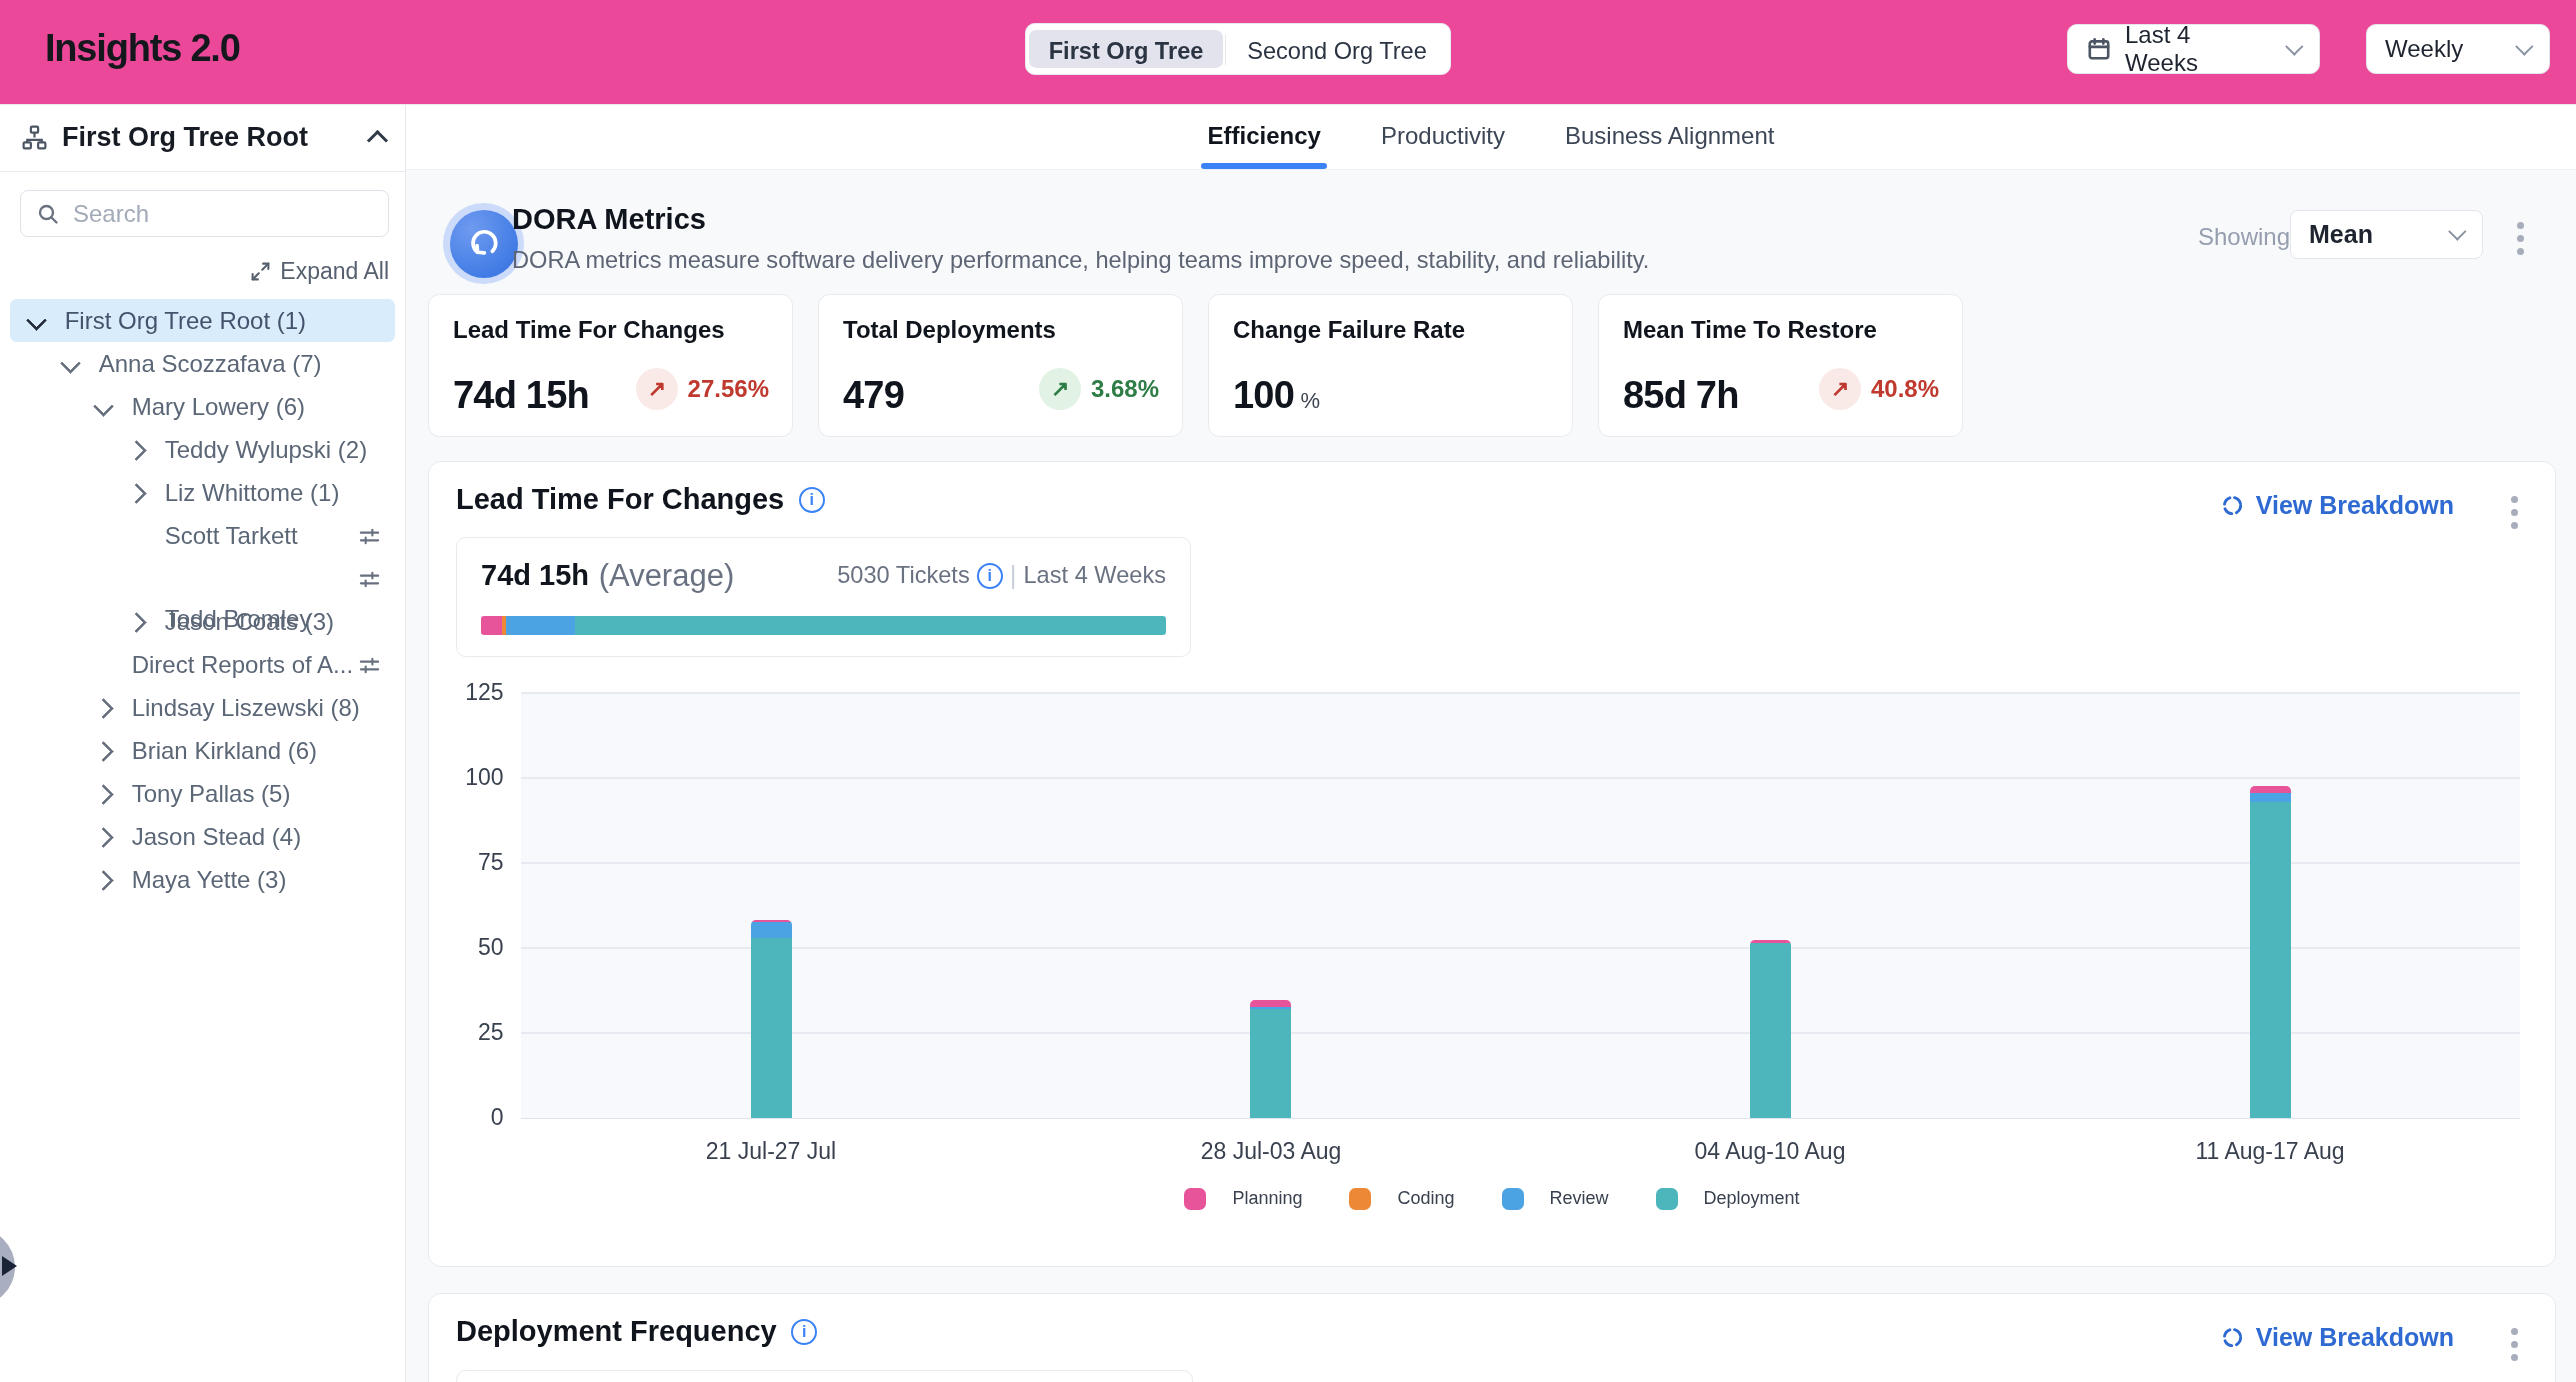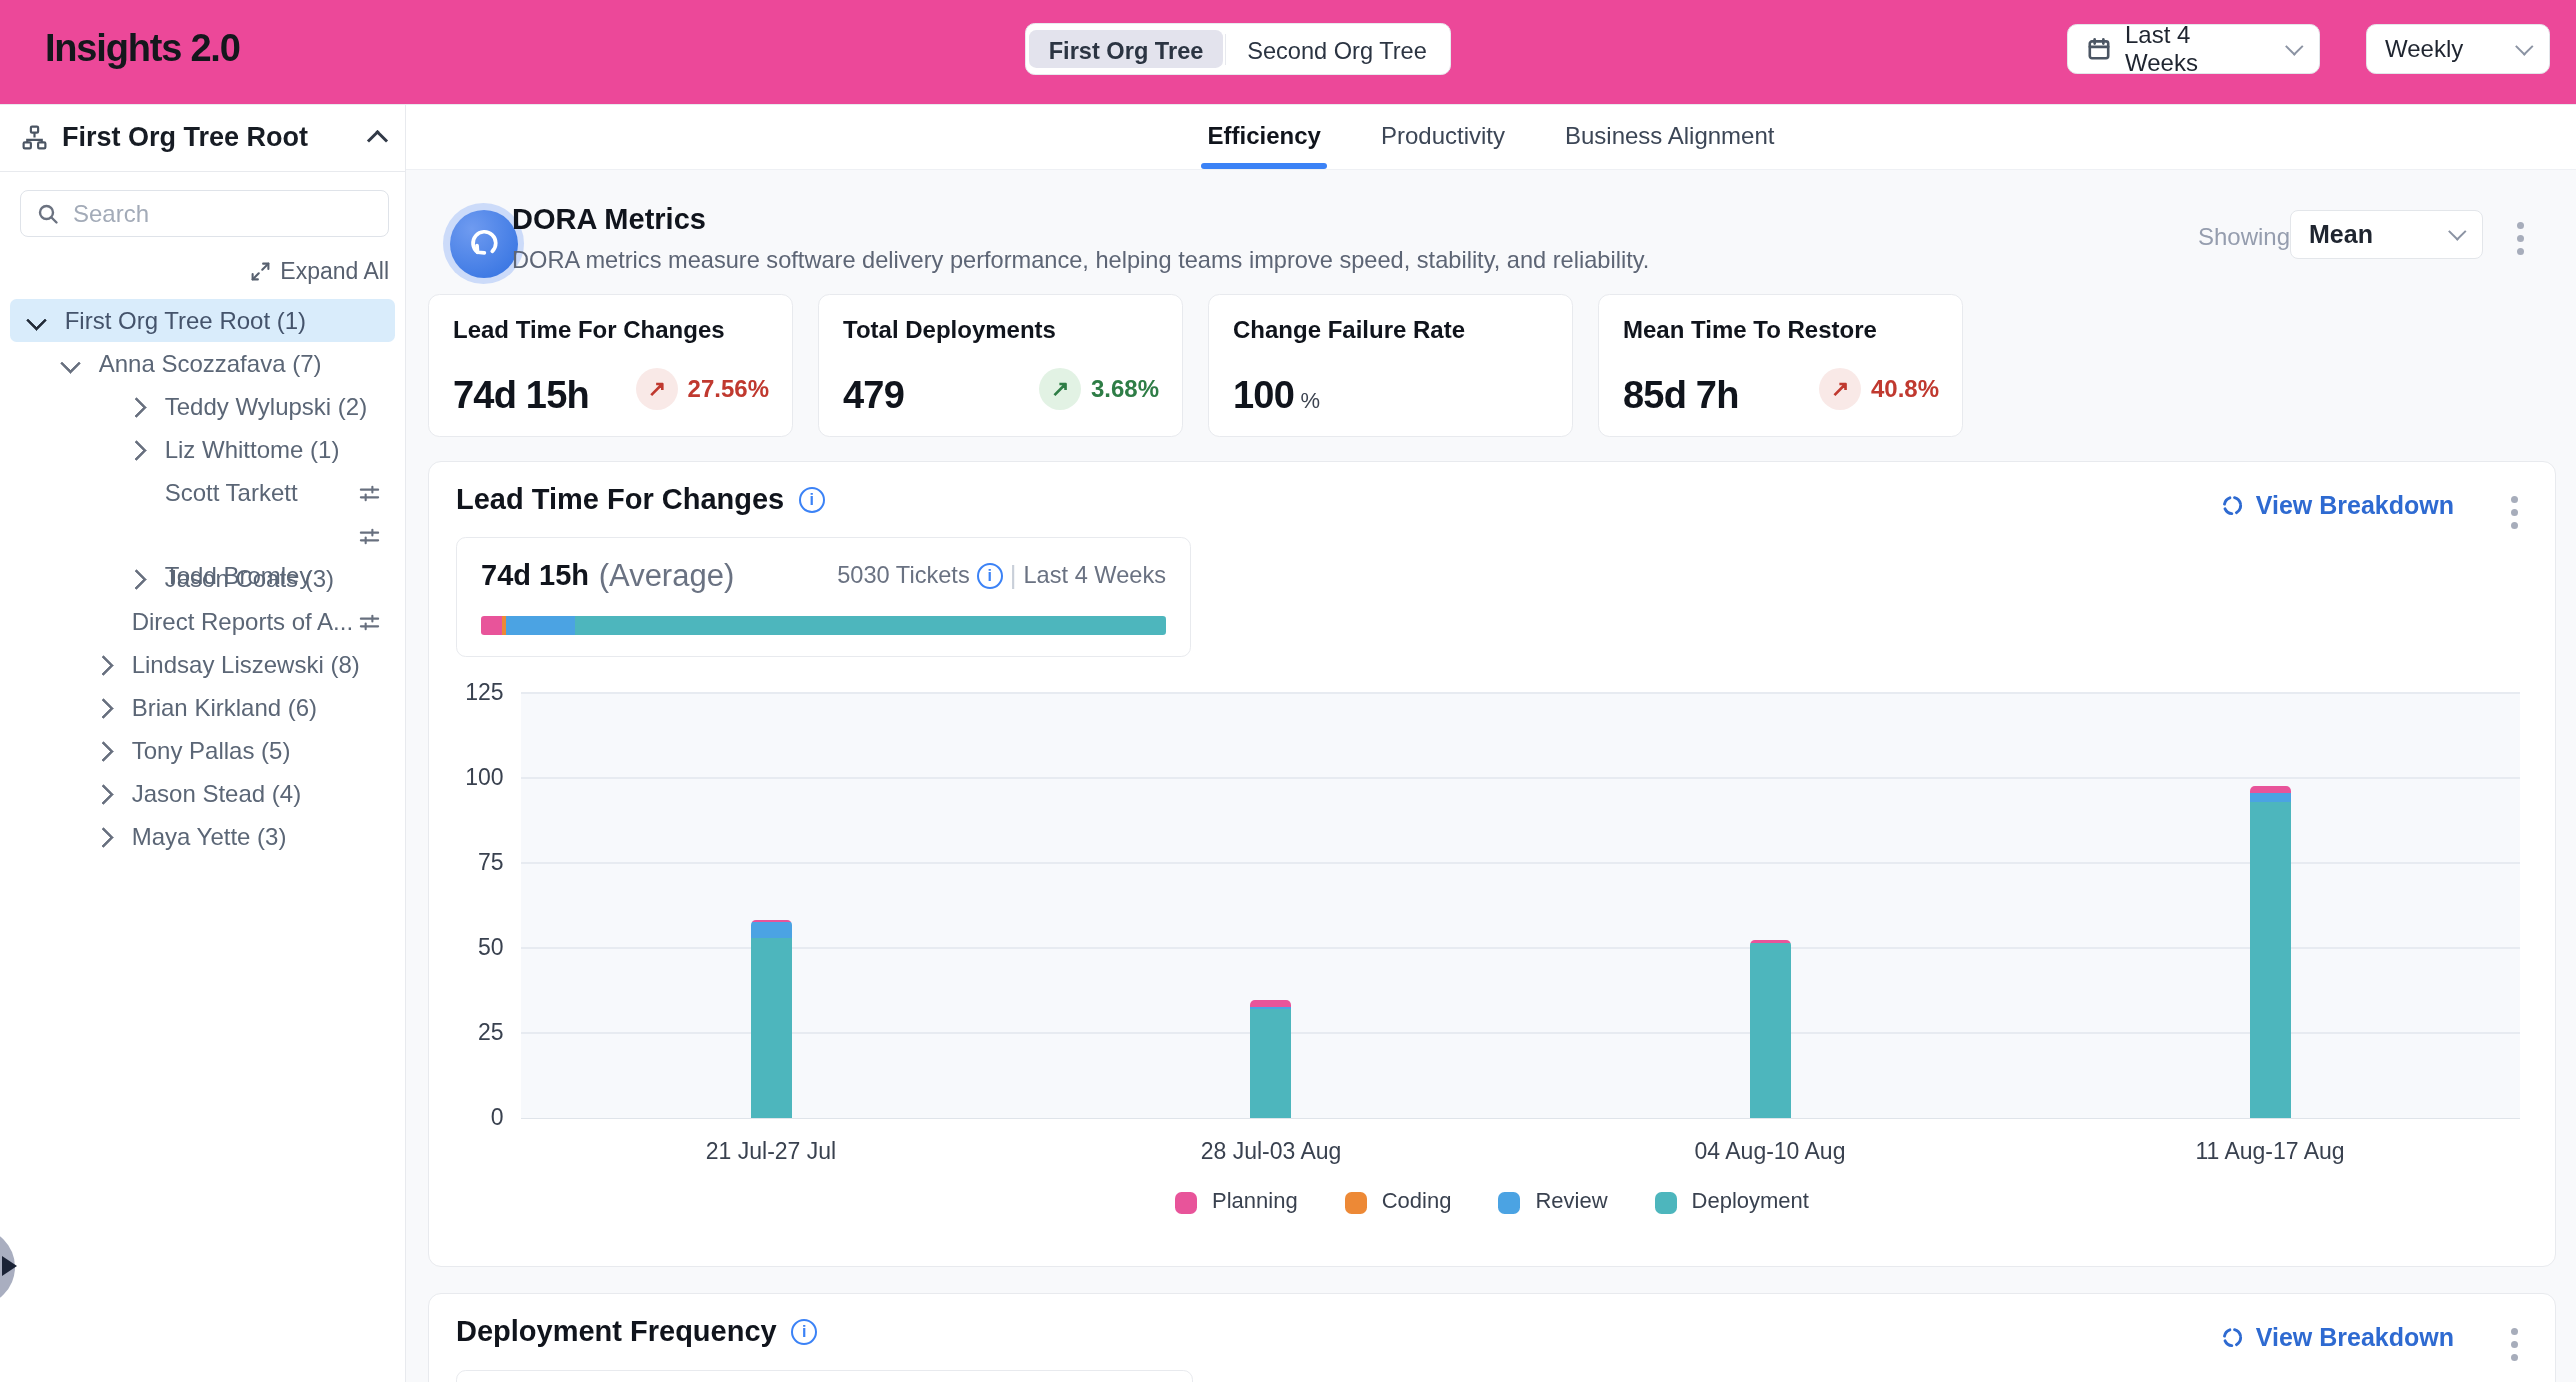--- a/index.html
+++ b/index.html
@@ -84,21 +84,21 @@
   .dist{position:absolute;left:24px;right:24px;bottom:21px;height:19.5px;border-radius:3.2px;overflow:hidden;display:flex;}
   .dist i{height:100%;display:block;}
 
   .ylab{position:absolute;width:68px;text-align:right;font-size:23px;color:#39414f;}
   .plot{position:absolute;left:92px;top:231px;width:1999px;height:425px;background:#f7f9fc;border-bottom:1.6px solid #dfe4ea;}
   .grid{position:absolute;left:0;right:0;height:1.6px;background:#e7ebf1;}
   .barstack{position:absolute;bottom:0;width:41px;display:flex;flex-direction:column-reverse;border-radius:4.9px 4.9px 0 0;overflow:hidden;}
   .barstack i{display:block;width:100%;}
   .xlab{position:absolute;top:676px;font-size:23px;color:#39414f;transform:translateX(-50%);white-space:nowrap;}
   .legend{position:absolute;top:726px;left:0;right:0;display:flex;justify-content:center;gap:47px;align-items:center;}
-  .litem{display:flex;align-items:flex-end;gap:15px;font-size:22px;color:#39414f;}
+  .litem{display:flex;align-items:flex-start;gap:26px;font-size:18px;color:#39414f;}
   .swatch{width:22px;height:22px;border-radius:6.5px;flex:none;}
 
   .dep-sub{position:absolute;left:27px;top:76px;width:735px;height:162px;border:1.6px solid #e8eaee;border-radius:9.7px;background:#fff;}
 
   .handle{position:absolute;left:-63px;top:1228px;width:78px;height:78px;border-radius:50%;background:#a9aec0;z-index:9;cursor:pointer;}
   .handle .tri{position:absolute;left:65px;top:28px;width:0;height:0;border-left:15.4px solid #1b2336;border-top:10.6px solid transparent;border-bottom:10.6px solid transparent;}
 
   svg{display:block;}
 </style>
 </head>
@@ -173,20 +173,24 @@
     </div>
 
     <div class="tree" id="tree">
         <div class="trow selected">
           <span class="chev down" style="left: 19.5px;"></span>
           <span class="lbl" style="left: 55px;">First Org Tree Root (1)</span>
         </div>
         <div class="trow">
           <span class="chev down" style="left: 53px;"></span>
           <span class="lbl" style="left: 89px;">Anna Scozzafava (7)</span>
+        </div>
+        <div class="trow">
+          <span class="chev down" style="left: 86px;"></span>
+          <span class="lbl" style="left: 122px;">Mary Lowery (6)</span>
         </div>
         <div class="trow">
           <span class="chev right" style="left: 119px;"></span>
           <span class="lbl" style="left: 155px;">Teddy Wylupski (2)</span>
         </div>
         <div class="trow">
           <span class="chev right" style="left: 119px;"></span>
           <span class="lbl" style="left: 155px;">Liz Whittome (1)</span>
         </div>
         <div class="trow">

